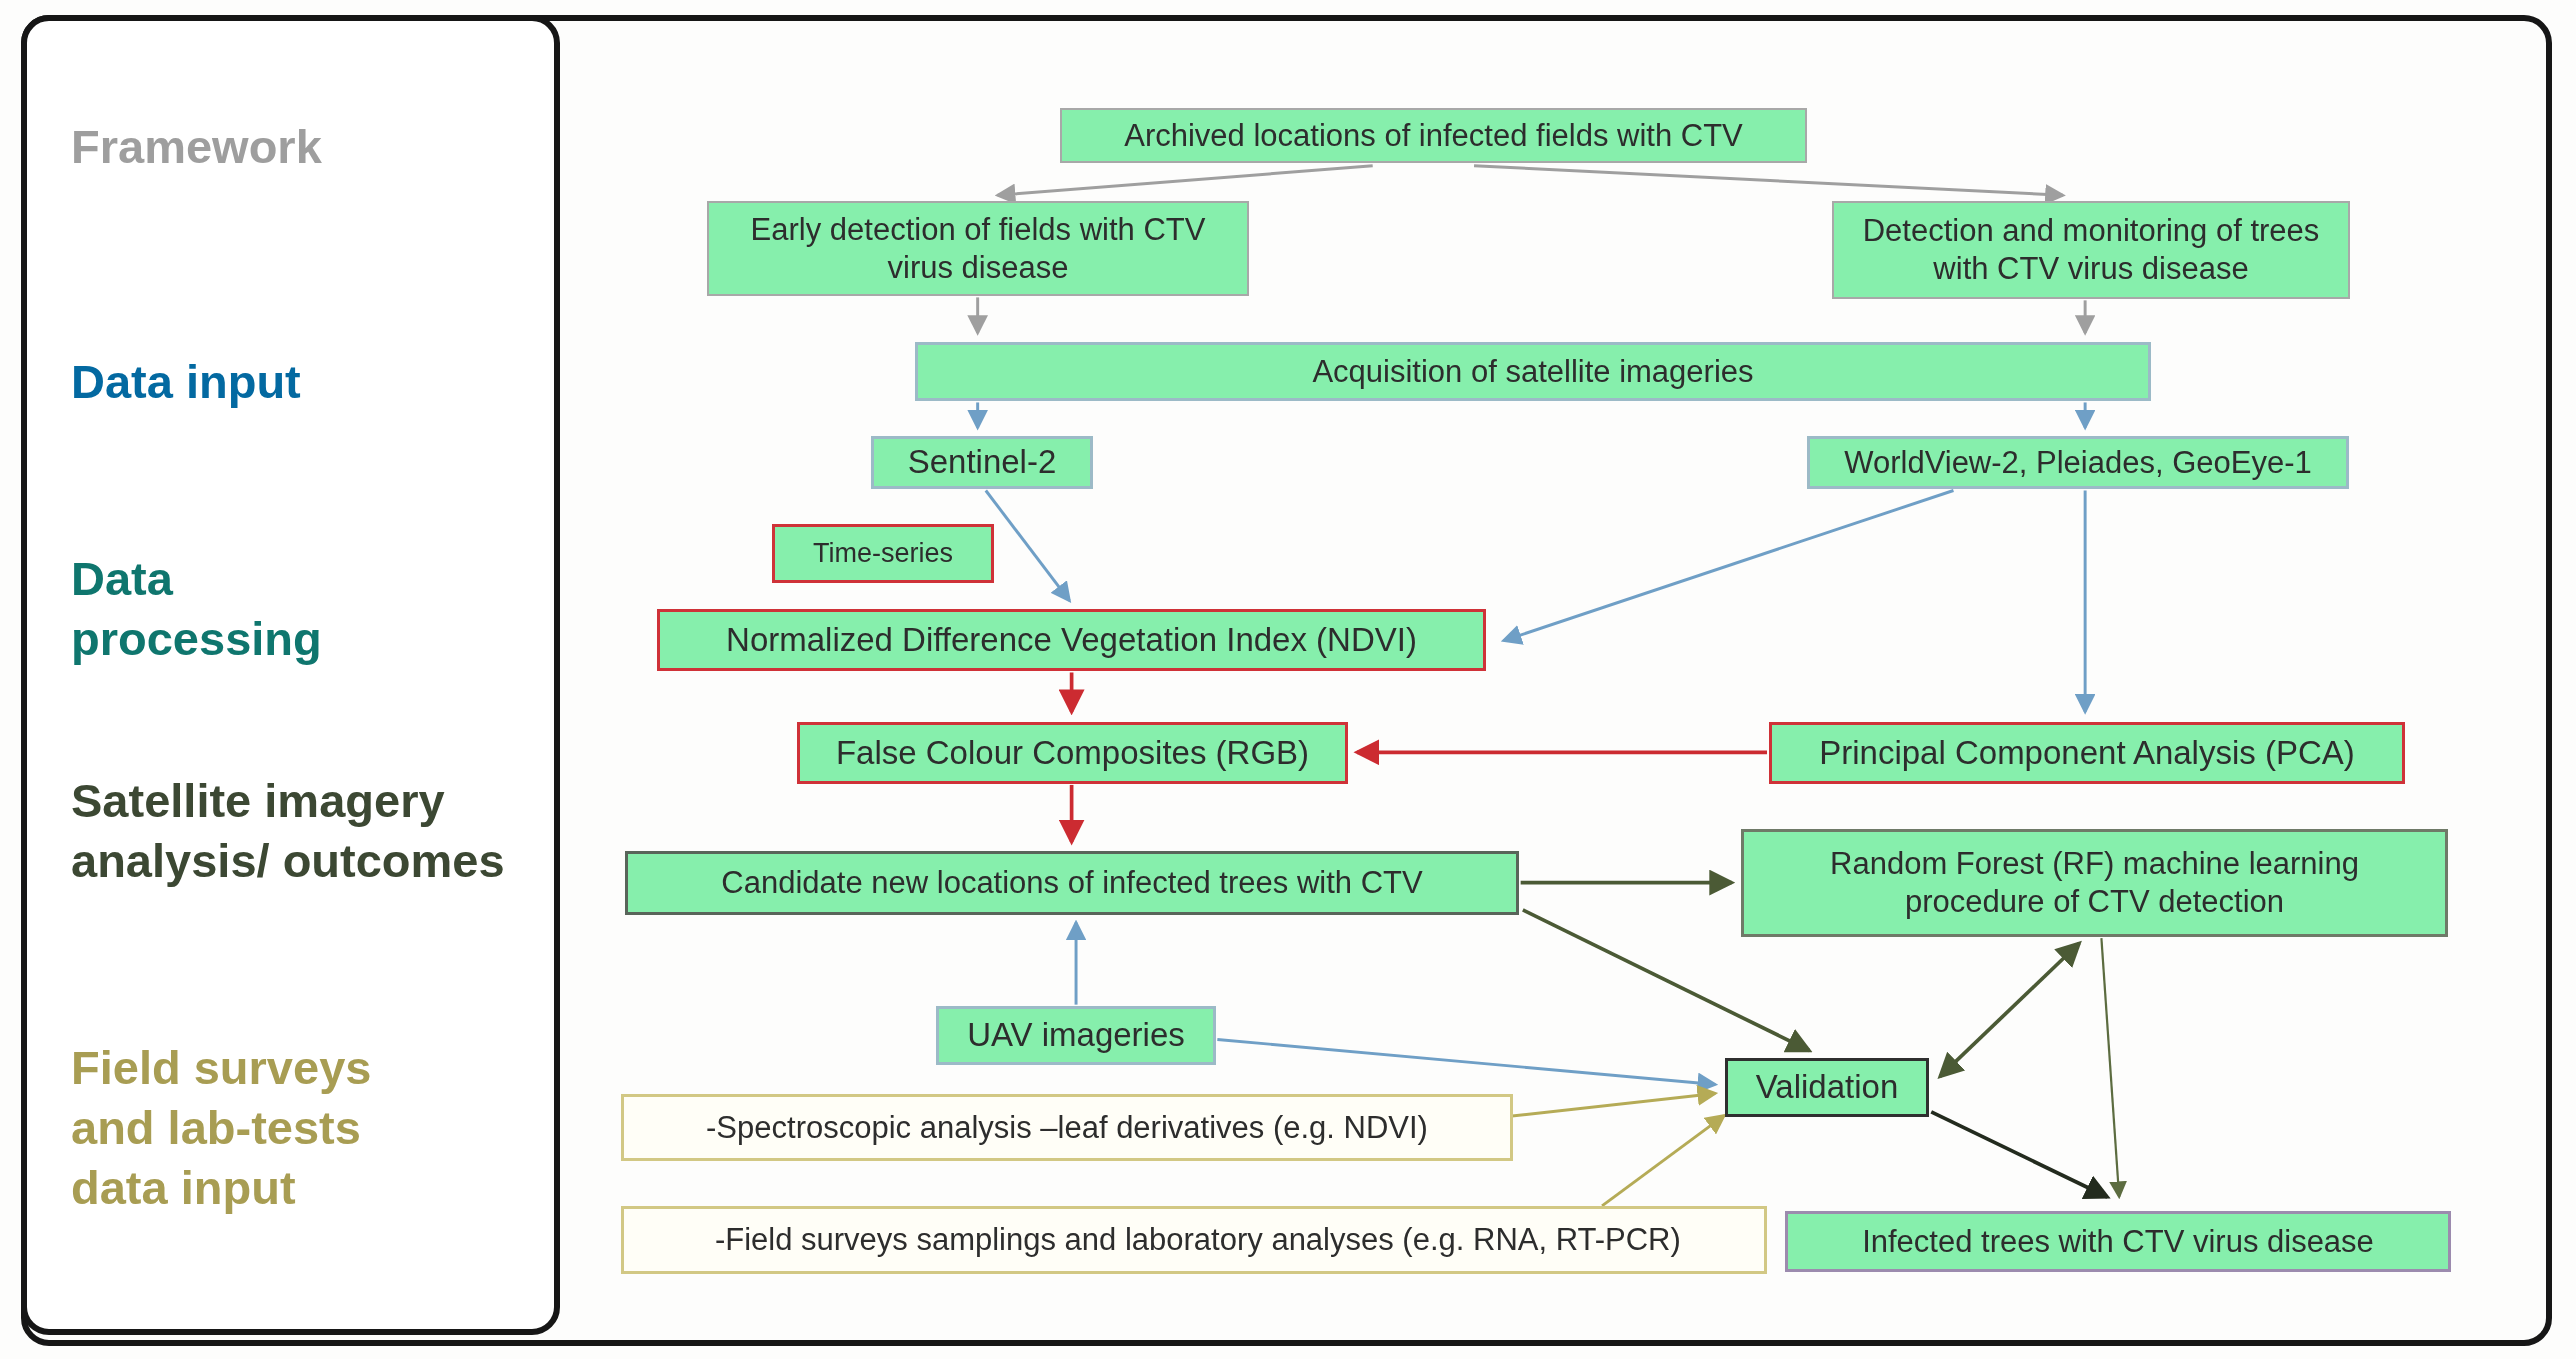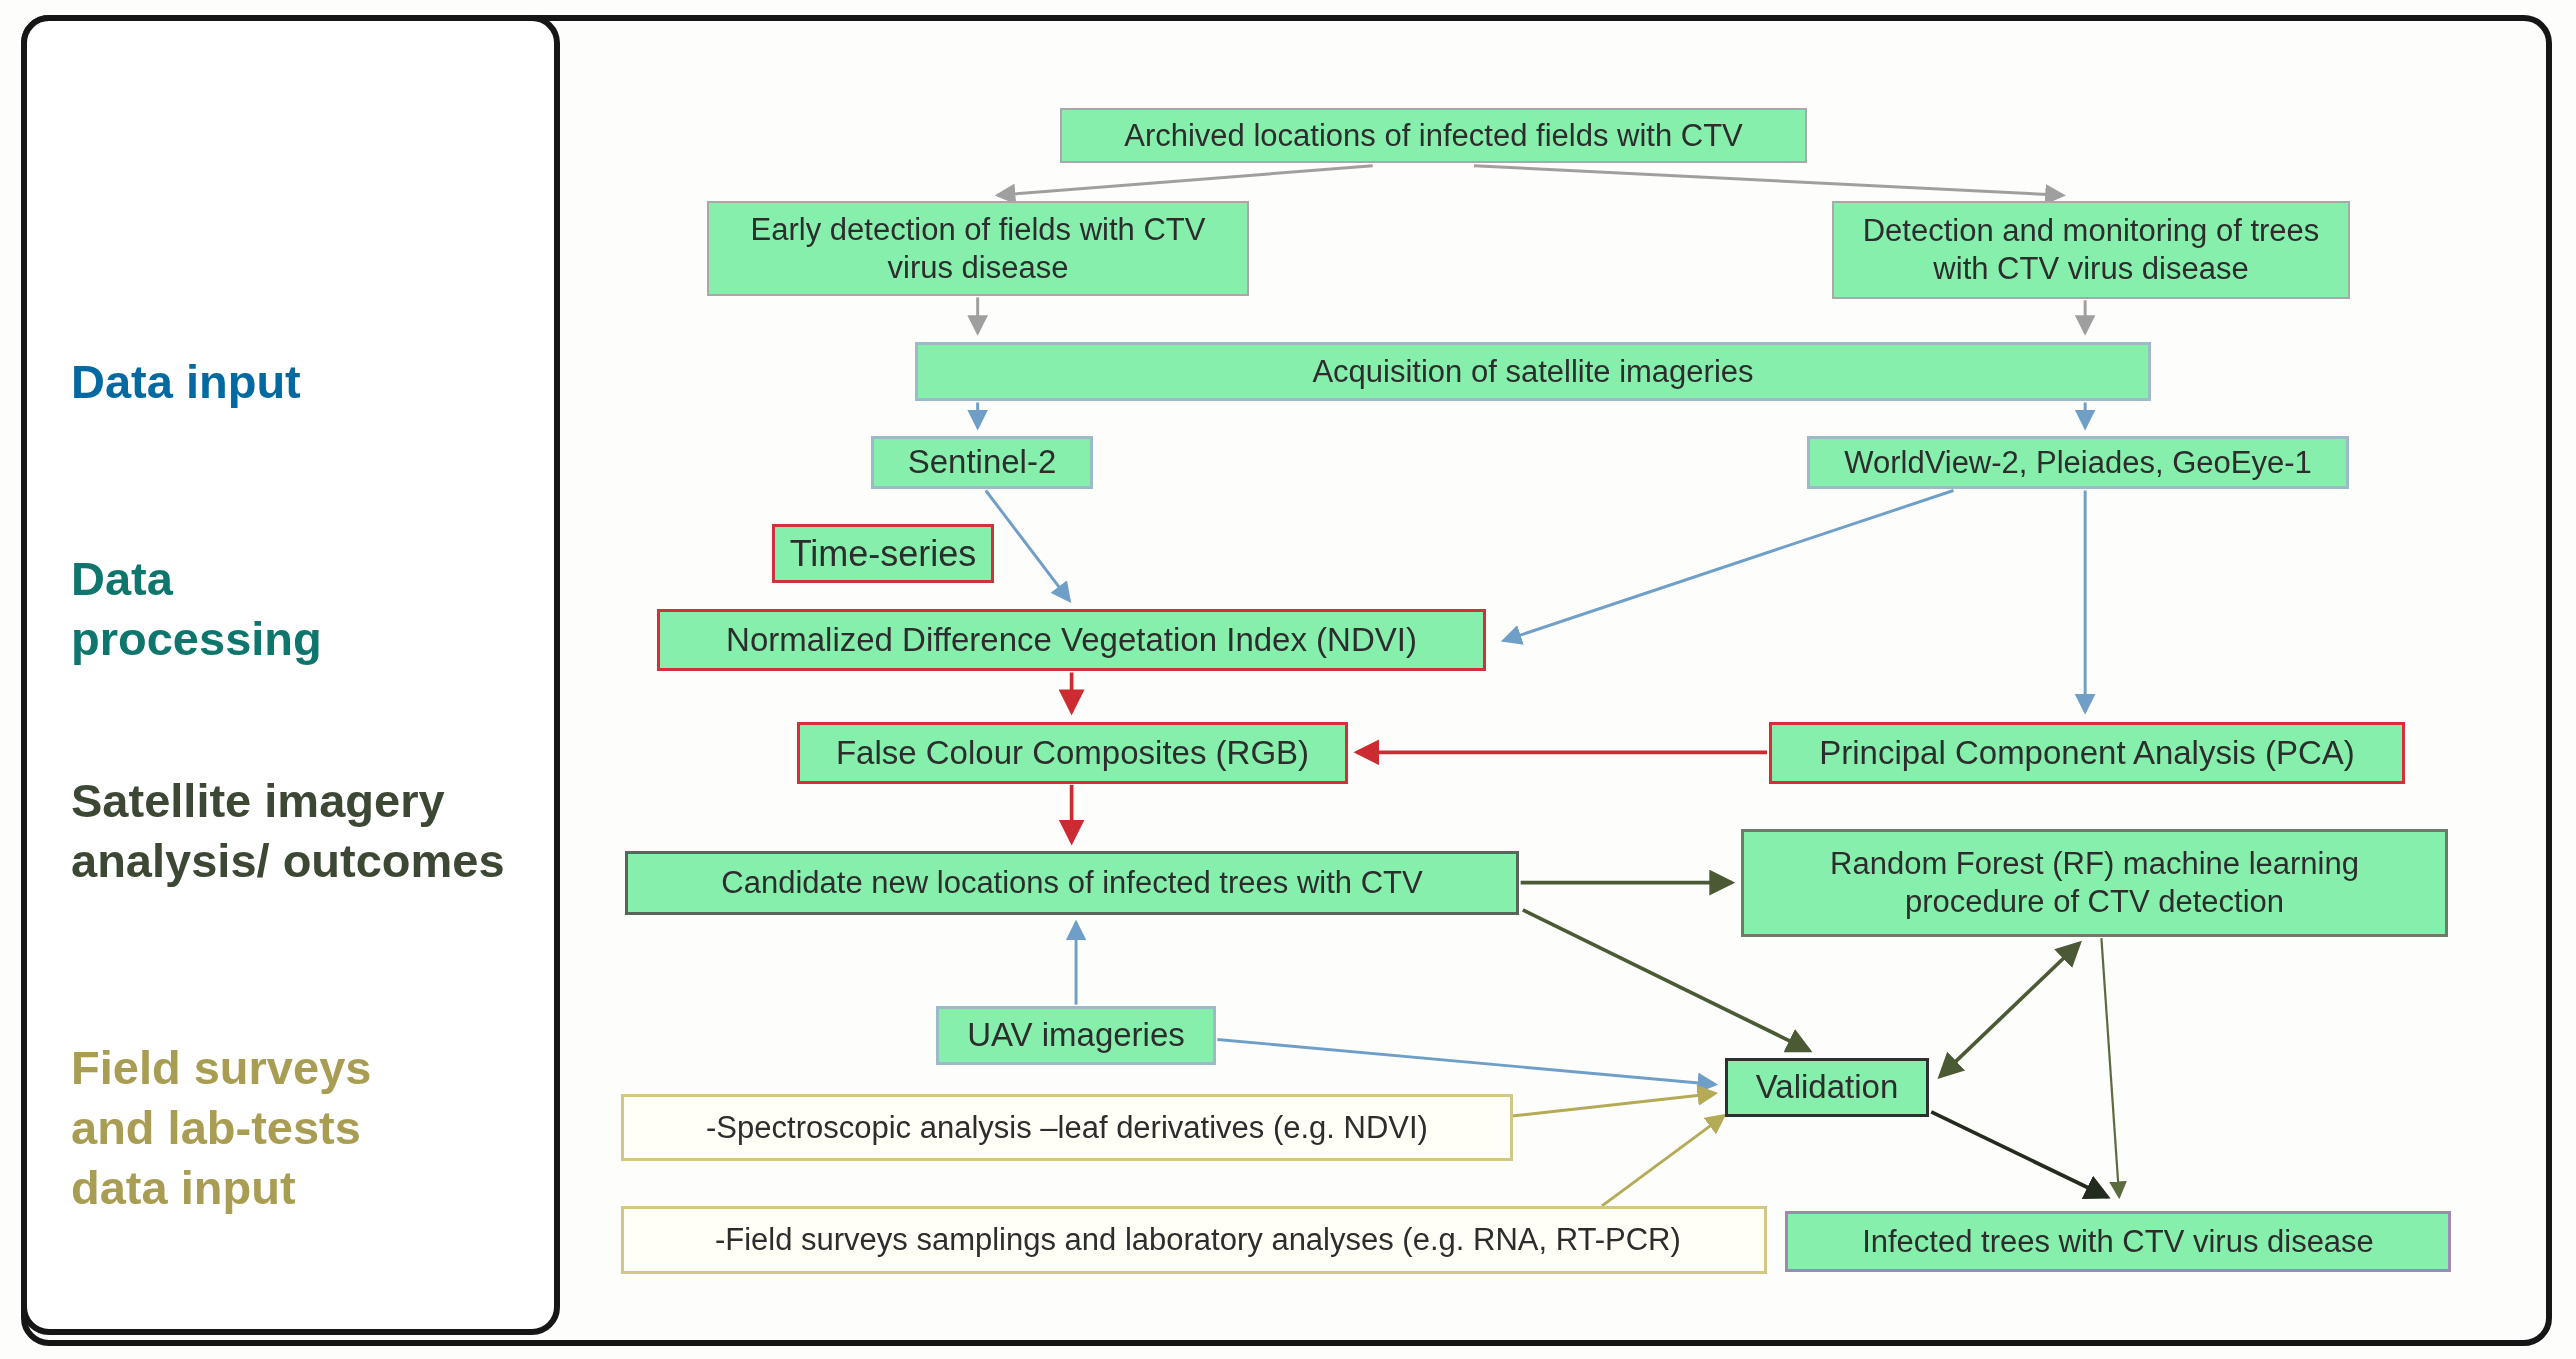--- a/index.html
+++ b/index.html
@@ -42,21 +42,21 @@
   .b-black{border:3.7px solid #2f2f2f;}
   .b-olive{border:3px solid #d2c884;background:#fffef7;margin-left:25px;}
   .b-purple{border:3px solid #9c8bae;}
 
   .n-archived{left:1060px;top:108px;width:747px;height:55px;}
   .n-early{left:707px;top:201px;width:542px;height:95px;}
   .n-detection{left:1832px;top:201px;width:518px;height:98px;}
   .n-acquisition{left:915px;top:342px;width:1236px;height:59px;}
   .n-sentinel{left:871px;top:436px;width:222px;height:53px;font-size:33px;}
   .n-worldview{left:1807px;top:436px;width:542px;height:53px;}
-  .n-timeseries{left:772px;top:524px;width:222px;height:59px;font-size:36px;}
+  .n-timeseries{left:772px;top:524px;width:222px;height:59px;font-size:27px;}
   .n-ndvi{left:657px;top:609px;width:829px;height:62px;font-size:33px;}
   .n-fcc{left:797px;top:722px;width:551px;height:62px;font-size:33px;}
   .n-pca{left:1769px;top:722px;width:636px;height:62px;font-size:33px;}
   .n-candidate{left:625px;top:851px;width:894px;height:64px;}
   .n-rf{left:1741px;top:829px;width:707px;height:108px;}
   .n-uav{left:936px;top:1006px;width:280px;height:59px;font-size:33px;}
   .n-validation{left:1725px;top:1058px;width:204px;height:59px;font-size:33px;}
   .n-spectro{left:596px;top:1094px;width:892px;height:67px;}
   .n-fieldsurv{left:596px;top:1206px;width:1146px;height:68px;padding-left:21px;}
   .n-infected{left:1785px;top:1211px;width:666px;height:61px;}
@@ -64,20 +64,21 @@
   .arrows{position:absolute;left:0;top:0;width:2576px;height:1359px;pointer-events:none;}
 </style>
 </head>
 <body>
 
 <div class="canvas">
 
   <div class="outer-frame"></div>
   <div class="sidebar-panel"></div>
 
+  <div class="side-label lbl-framework">Framework</div>
   <div class="side-label lbl-datainput">Data input</div>
   <div class="side-label lbl-dataproc">Data processing</div>
   <div class="side-label lbl-satellite">Satellite imagery analysis/ outcomes</div>
   <div class="side-label lbl-field">Field surveys and lab-tests data input</div>
 
   <svg class="arrows" viewBox="0 0 3481 1837" xmlns="http://www.w3.org/2000/svg">
     <defs>
       <marker id="m-gray" markerWidth="7" markerHeight="7" refX="6" refY="3.5" orient="auto-start-reverse" markerUnits="strokeWidth">
           <path d="M0,0 L7,3.5 L0,7 Z" fill="#9f9f9f"></path>
         </marker>

